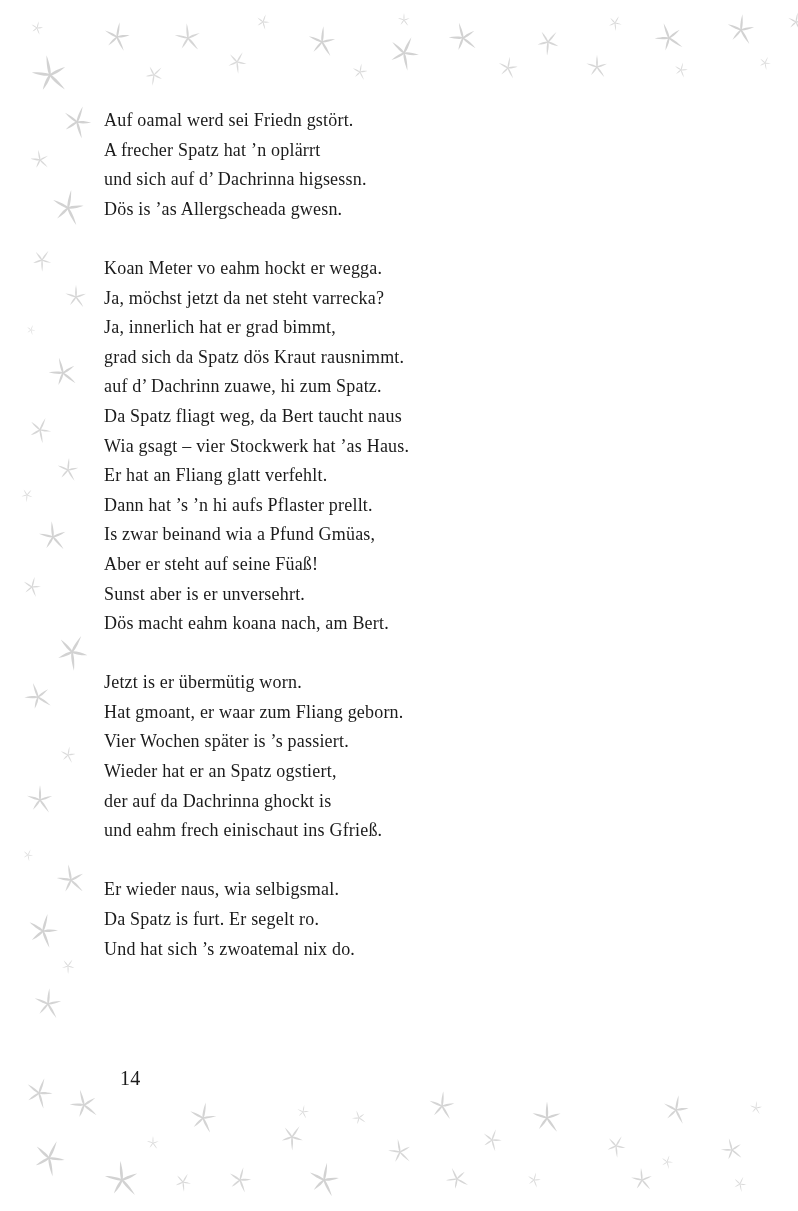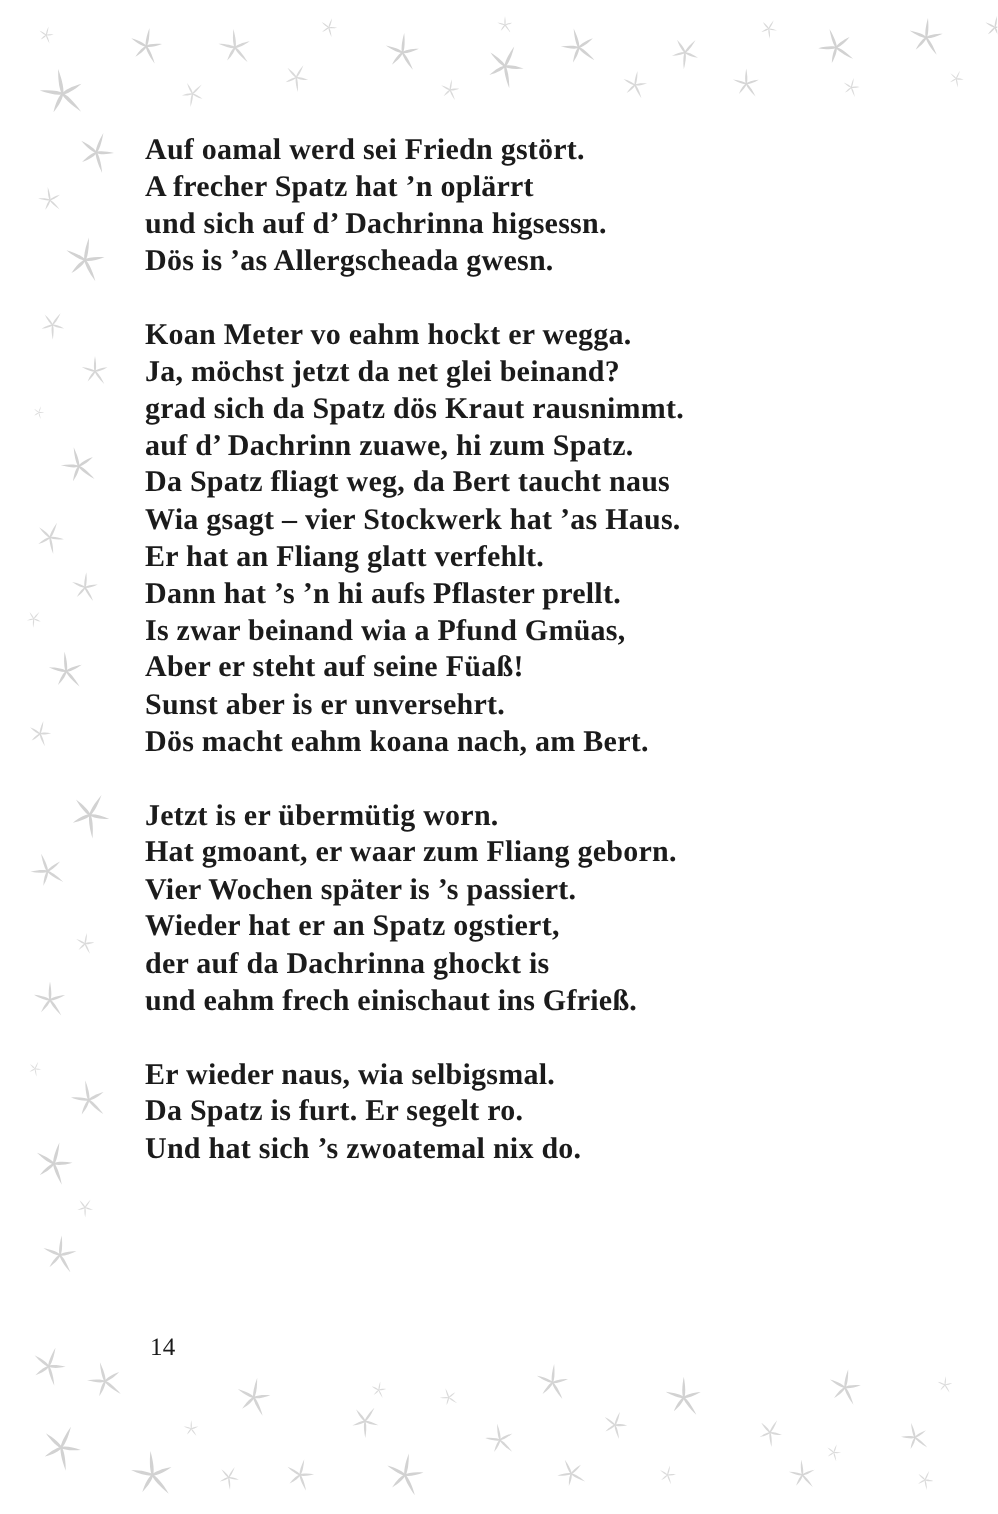--- a/index.html
+++ b/index.html
@@ -15,28 +15,27 @@
     overflow: hidden;
     font-family: "Liberation Serif", serif;
   }
   .star {
     position: absolute;
     pointer-events: none;
     color: var(--star-color, #d2d2d2);
   }
   .poem {
     position: absolute;
-    left: 116px;
+    left: 104px;
     top: 106px;
     color: var(--text-color, #1b1b1b);
-    font-size: 24px;
+    font-size: 18px;
     line-height: 29.6px;
     letter-spacing: 0.2px;
     white-space: nowrap;
-    font-weight: bold;
   }
   .stanza {
     margin: 0 0 29.6px 0;
   }
   .poem-line {
     min-height: 29.6px;
   }
   .page-number {
     position: absolute;
     left: 120px;
@@ -270,21 +269,22 @@
 
   <div class="poem" id="poem">
       <div class="stanza">
         <div class="poem-line">Auf oamal werd sei Friedn gstört.</div>
         <div class="poem-line">A frecher Spatz hat ’n oplärrt</div>
         <div class="poem-line">und sich auf d’ Dachrinna higsessn.</div>
         <div class="poem-line">Dös is ’as Allergscheada gwesn.</div>
       </div>
       <div class="stanza">
         <div class="poem-line">Koan Meter vo eahm hockt er wegga.</div>
-        <div class="poem-line">Ja, möchst jetzt da net glei beinand?</div>
+        <div class="poem-line">Ja, möchst jetzt da net steht varrecka?</div>
+        <div class="poem-line">Ja, innerlich hat er grad bimmt,</div>
         <div class="poem-line">grad sich da Spatz dös Kraut rausnimmt.</div>
         <div class="poem-line">auf d’ Dachrinn zuawe, hi zum Spatz.</div>
         <div class="poem-line">Da Spatz fliagt weg, da Bert taucht naus</div>
         <div class="poem-line">Wia gsagt – vier Stockwerk hat ’as Haus.</div>
         <div class="poem-line">Er hat an Fliang glatt verfehlt.</div>
         <div class="poem-line">Dann hat ’s ’n hi aufs Pflaster prellt.</div>
         <div class="poem-line">Is zwar beinand wia a Pfund Gmüas,</div>
         <div class="poem-line">Aber er steht auf seine Füaß!</div>
         <div class="poem-line">Sunst aber is er unversehrt.</div>
         <div class="poem-line">Dös macht eahm koana nach, am Bert.</div>

